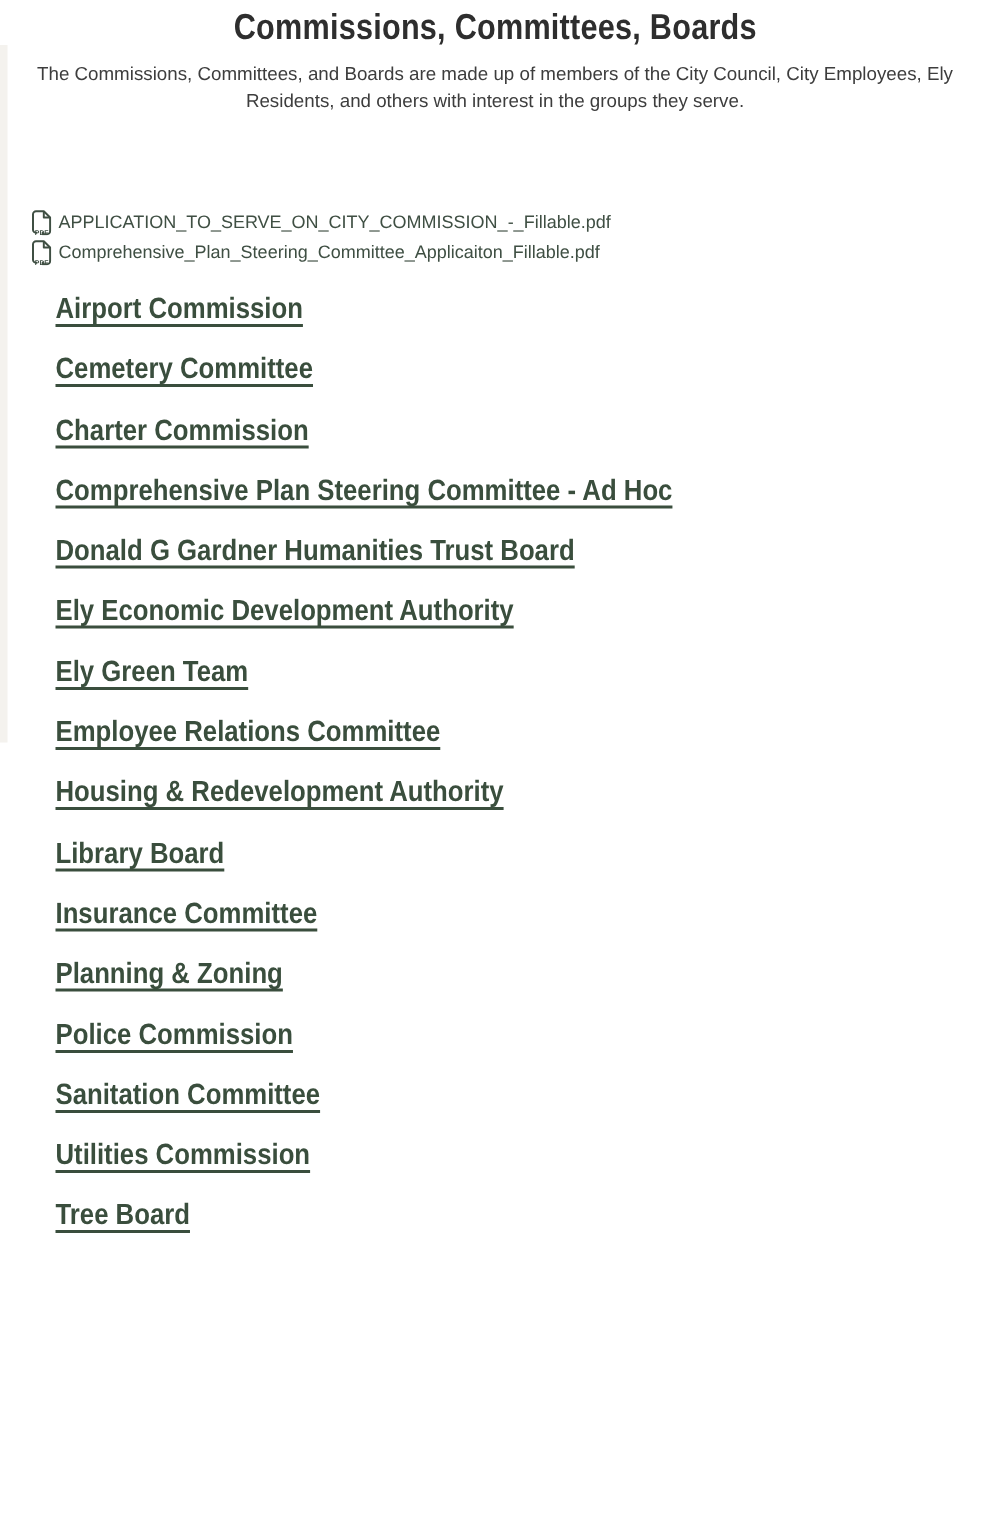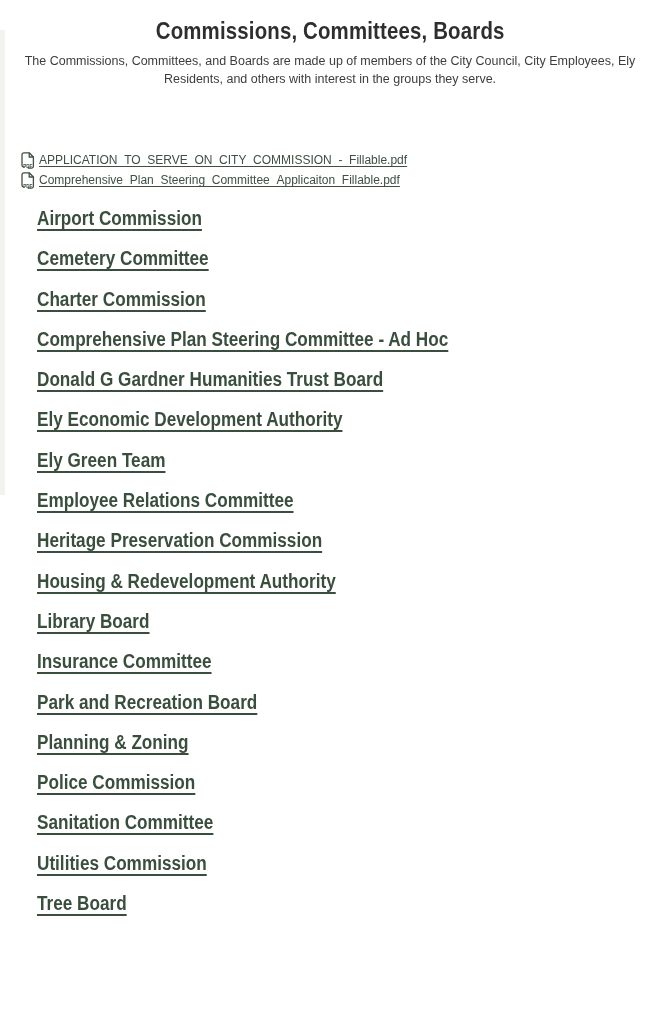--- a/index.html
+++ b/index.html
@@ -19,21 +19,21 @@
   }
   .left-edge-strip {
     position: absolute;
     left: 0;
     top: 30px;
     width: 5px;
     height: 465px;
     background: #f4f2ee;
   }
   .page-header {
-    padding-top: 16px;
+    padding-top: 4px;
     text-align: center;
   }
   .page-title {
     font-size: 24px;
     font-weight: bold;
     color: #2e2e2e;
     line-height: 30px;
     display: inline-block;
     transform: scaleX(0.85);
     transform-origin: center;
@@ -59,21 +59,20 @@
   .pdf-icon {
     flex: 0 0 auto;
     width: 14px;
     height: 17px;
     margin-right: 4px;
     display: inline-block;
   }
   .pdf-link {
     font-size: 12px;
     color: #3f4f43;
-    text-decoration: underline;
     text-underline-offset: 2px;
     white-space: nowrap;
     cursor: pointer;
   }
   .board-links {
     margin: 17px 0 0 20px;
     list-style: none;
   }
   .board-link-item {
     height: 22px;
@@ -160,39 +159,33 @@
       </li>
 
       <li class="board-link-item">
         <a class="board-link">Ely Green Team</a>
       </li>
 
       <li class="board-link-item">
         <a class="board-link">Employee Relations Committee</a>
       </li>
 
-      <li class="board-link-item">
-        <a class="board-link">Heritage Preservation Commission</a>
-      </li>
 
       <li class="board-link-item">
         <a class="board-link">Housing &amp; Redevelopment Authority</a>
       </li>
 
       <li class="board-link-item">
         <a class="board-link">Library Board</a>
       </li>
 
       <li class="board-link-item">
         <a class="board-link">Insurance Committee</a>
       </li>
 
-      <li class="board-link-item">
-        <a class="board-link">Park and Recreation Board</a>
-      </li>
 
       <li class="board-link-item">
         <a class="board-link">Planning &amp; Zoning</a>
       </li>
 
       <li class="board-link-item">
         <a class="board-link">Police Commission</a>
       </li>
 
 

